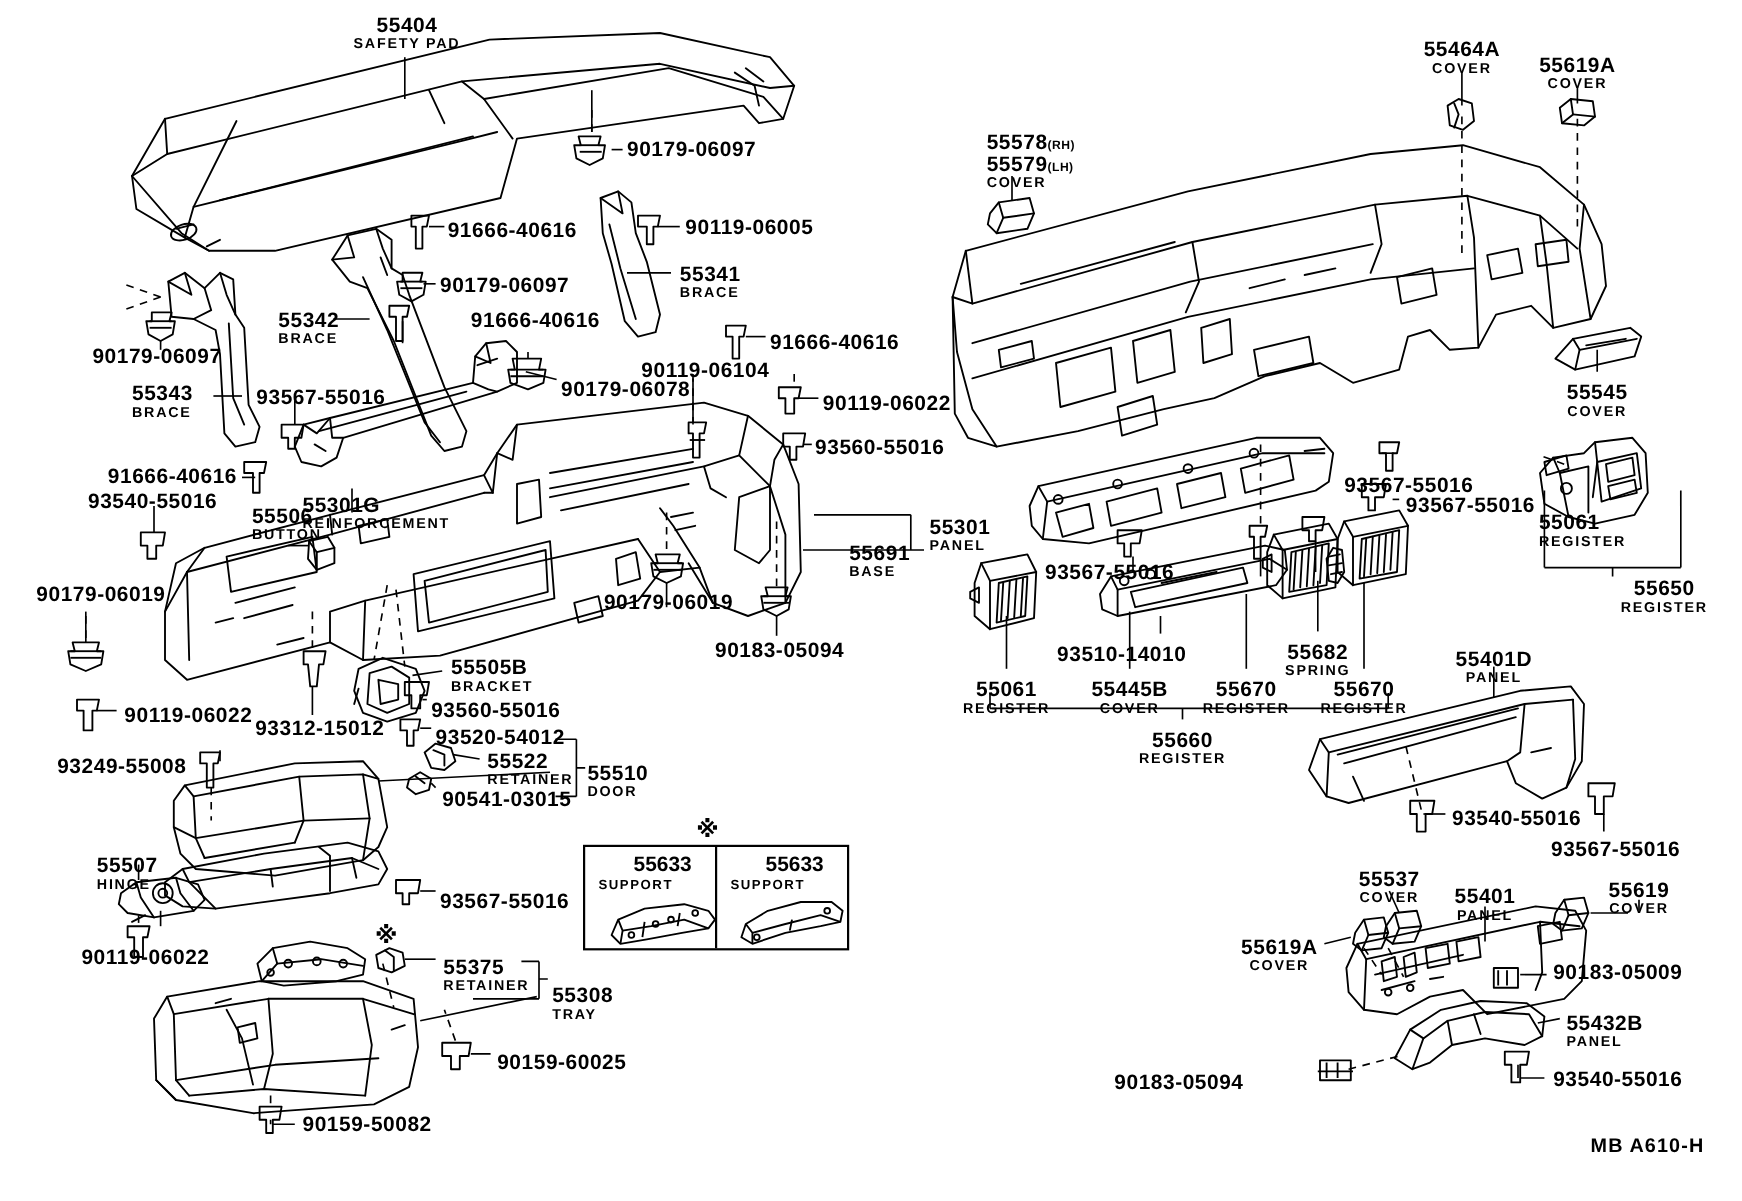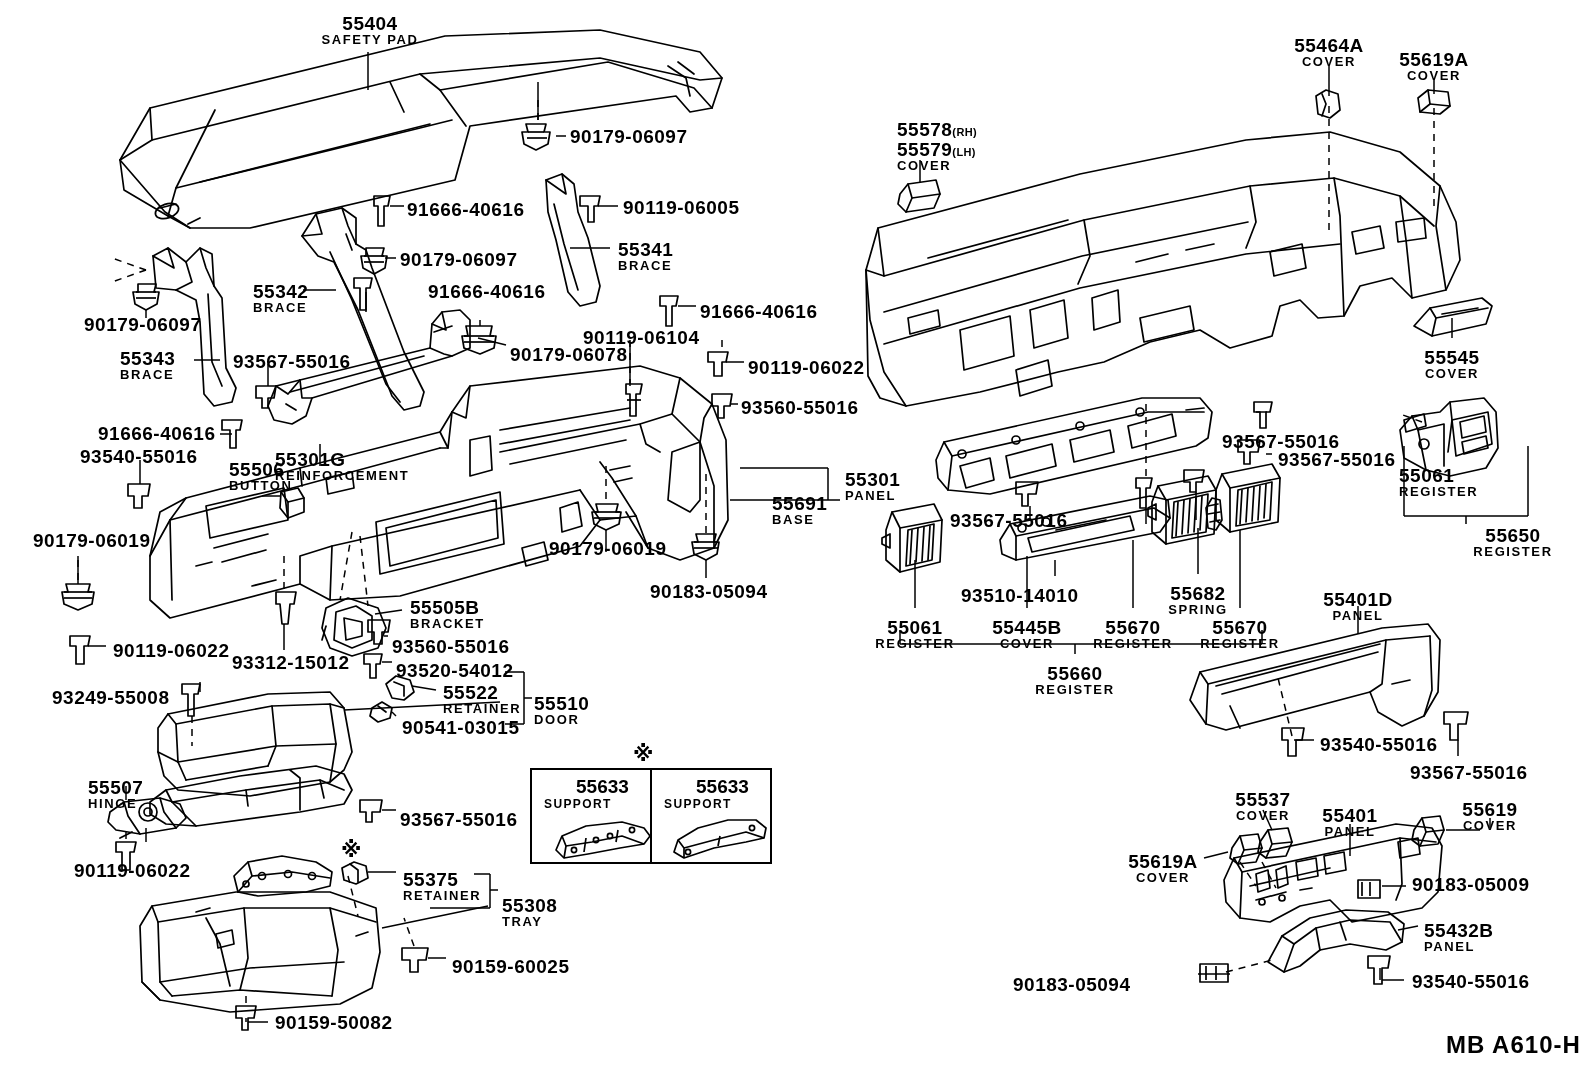--- a/index.html
+++ b/index.html
@@ -6,21 +6,21 @@
   body{width:1584px;height:1092px;position:relative;overflow:hidden;
        font-family:"Liberation Sans","DejaVu Sans",sans-serif;color:#000;}
   #stage{position:absolute;left:0;top:0;width:1584px;height:1092px;}
   svg#art{position:absolute;left:0;top:0;width:1584px;height:1092px;}
   .lbl{position:absolute;white-space:nowrap;line-height:1.0;}
   .pn{font-size:19px;font-weight:bold;letter-spacing:.5px;}
   .sub{font-size:13px;font-weight:bold;letter-spacing:1.6px;}
   .tiny{font-size:11px;font-weight:bold;letter-spacing:.4px;}
   .ctr{text-align:center;transform:translateX(-50%);}
   .lft{text-align:left;}
-  .footer{position:absolute;font-size:24px;font-weight:bold;letter-spacing:1px;}
+  .footer{position:absolute;font-size:18px;font-weight:bold;letter-spacing:1px;}
   .tbl{position:absolute;border:2.5px solid #000;background:#fff;}
   .tbl .hdr{display:flex;}
   .tbl .hcell{flex:1;text-align:center;font-size:19px;font-weight:bold;
               letter-spacing:1.5px;padding:5px 0 6px 0;border-bottom:2.5px solid #000;}
   .tbl .hcell.b1{border-right:2.5px solid #000;}
   .tbl .body{display:flex;height:92px;}
   .tbl .bcell{flex:1;position:relative;}
   .tbl .bcell.b1{border-right:2.5px solid #000;}
   .tbl .bnum{position:absolute;left:12px;top:6px;font-size:19px;font-weight:bold;margin-left:32px;}
   .tbl .bsub{position:absolute;left:12px;top:27px;font-size:12px;font-weight:bold;letter-spacing:1.4px;}

